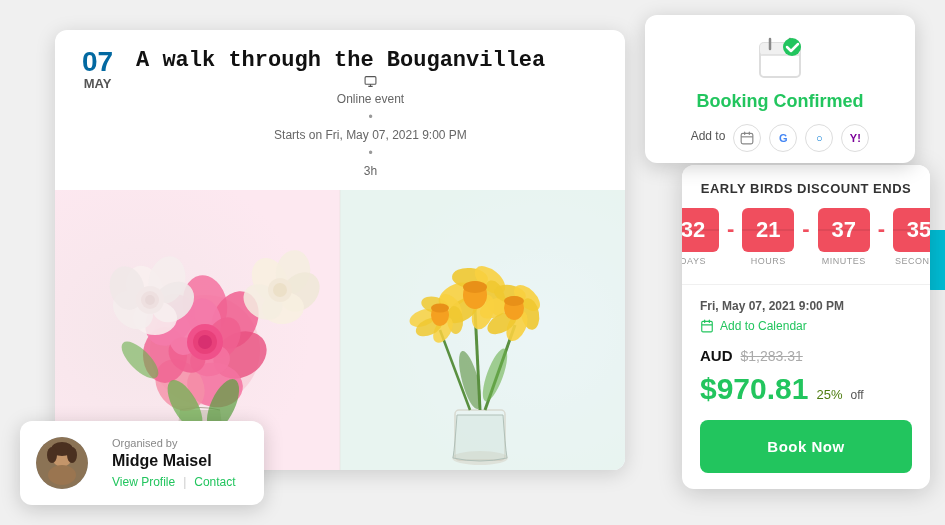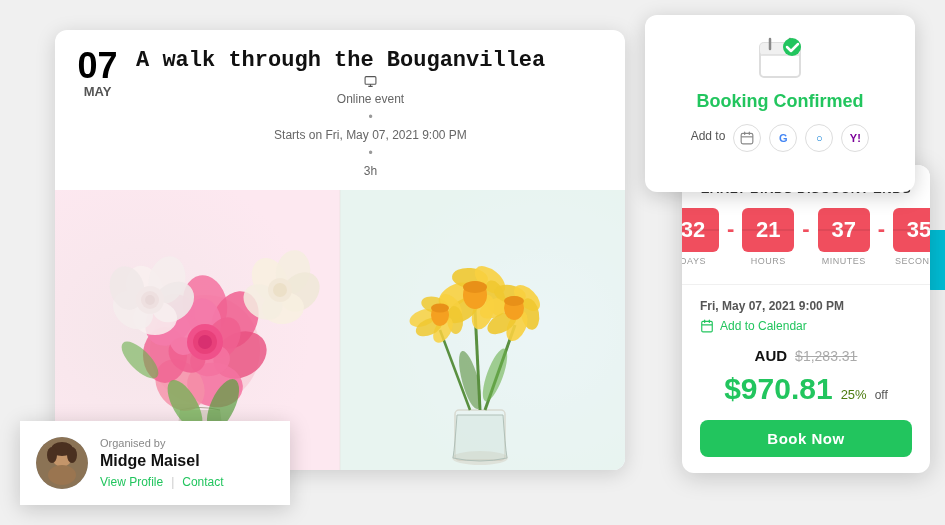--- a/index.html
+++ b/index.html
@@ -30,23 +30,23 @@
       padding: 18px 20px 12px 20px;
       gap: 16px;
     }
 
     .event-date-box {
       text-align: center;
       min-width: 45px;
     }
 
     .event-date-day {
-      font-size: 36px;
-      font-weight: 700;
-      color: #000000;
+      font-size: 28px;
+      font-weight: 700;
+      color: #0369a1;
       line-height: 1;
     }
 
     .event-date-month {
       font-size: 13px;
       font-weight: 600;
       color: #555;
       text-transform: uppercase;
     }
 
@@ -81,28 +81,28 @@
       display: flex;
       align-items: center;
       justify-content: center;
     }
 
     
     .organizer-card {
       position: absolute;
       bottom: 20px;
       left: 20px;
-      width: 270px;
+      width: 244px;
       background: #fff;
-      border-radius: 0;
+      border-radius: 12px;
       box-shadow: 0 4px 20px rgba(0,0,0,0.18);
       padding: 16px;
       display: flex;
       align-items: center;
-      gap: 12px;
+      gap: 24px;
       z-index: 10;
     }
 
     .organizer-avatar {
       width: 52px;
       height: 52px;
       border-radius: 50%;
       background: #b0b0b0;
       overflow: hidden;
       flex-shrink: 0;
@@ -149,21 +149,21 @@
 
     
     .booking-confirmed-card {
       position: absolute;
       top: 15px;
       right: 30px;
       width: 270px;
       background: #fff;
       border-radius: 12px;
       box-shadow: 0 4px 20px rgba(0,0,0,0.18);
-      padding: 20px 18px 32px 18px;
+      padding: 20px 18px 3px 18px;
       text-align: center;
       z-index: 20;
     }
 
     .calendar-icon-confirmed {
       margin: 0 auto 8px auto;
       width: 48px;
       height: 48px;
       position: relative;
     }
@@ -313,21 +313,20 @@
       cursor: pointer;
       margin-bottom: 14px;
     }
 
     .price-row {
       display: flex;
       align-items: baseline;
       gap: 8px;
       margin-bottom: 14px;
       flex-wrap: wrap;
-      justify-content: center;
     }
 
     .price-currency {
       font-size: 15px;
       font-weight: 700;
       color: #111;
     }
 
     .price-original {
       font-size: 14px;
@@ -350,21 +349,21 @@
       font-size: 12px;
       color: #555;
     }
 
     .book-now-btn {
       width: 100%;
       background: #22c55e;
       color: #fff;
       border: none;
       border-radius: 8px;
-      padding: 10px;
+      padding: 18px;
       font-size: 15px;
       font-weight: 700;
       cursor: pointer;
       letter-spacing: 0.5px;
     }
 
     
     .teal-edge {
       position: absolute;
       right: 0;

